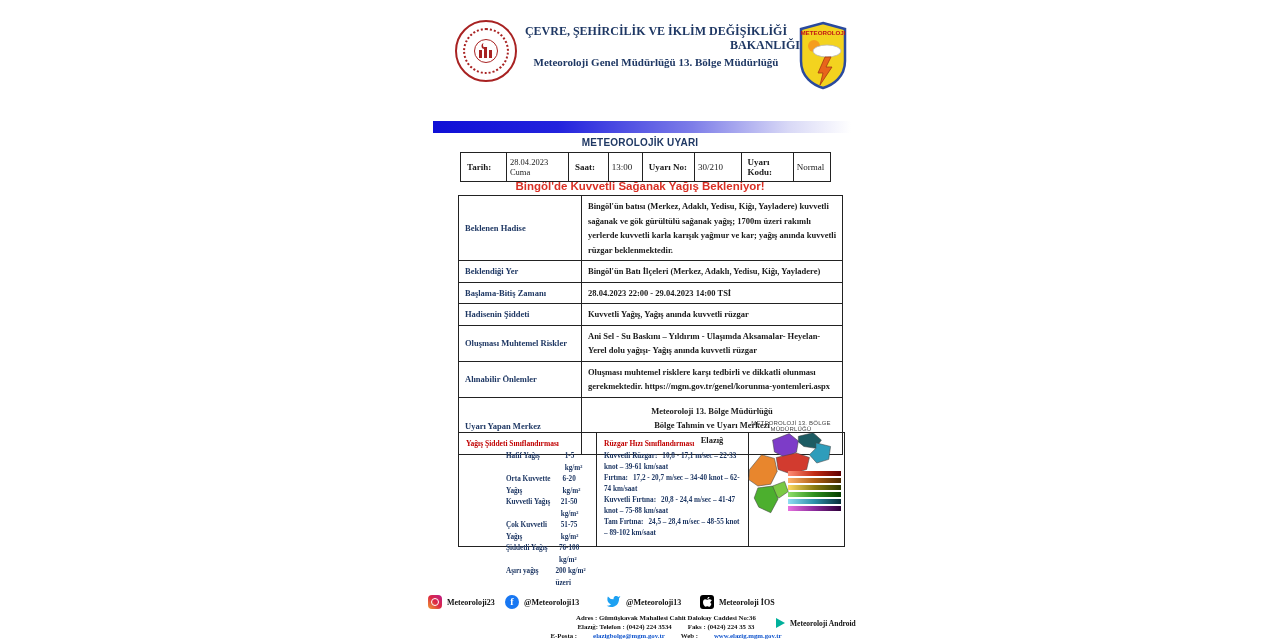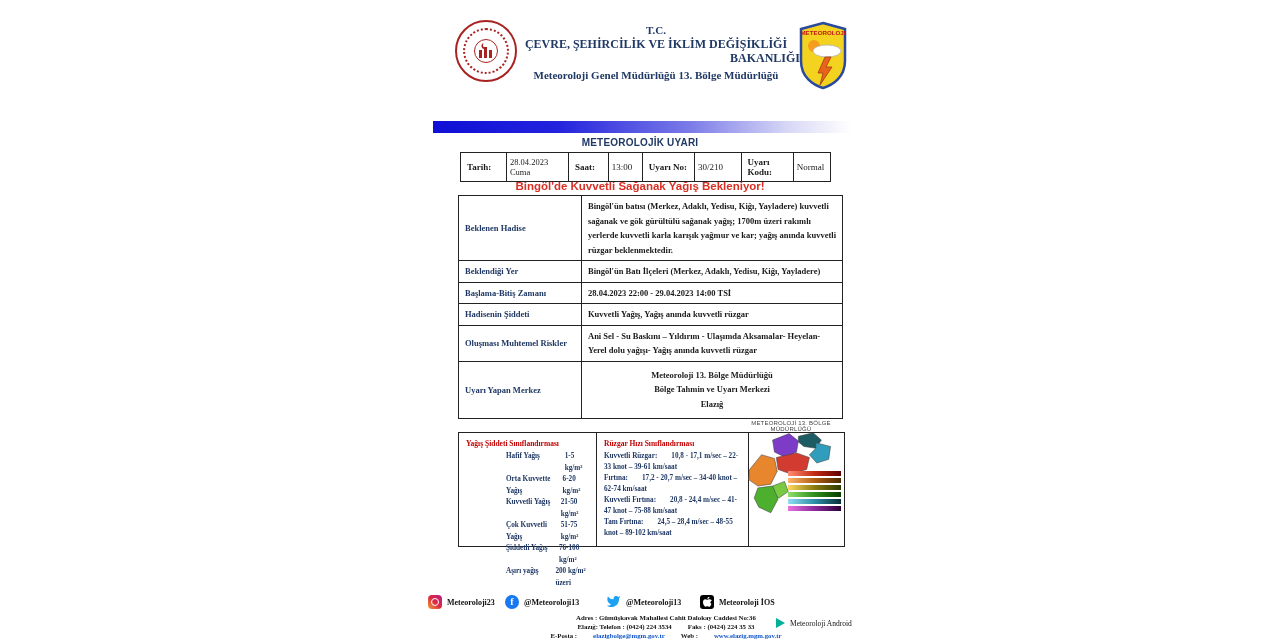--- a/index.html
+++ b/index.html
@@ -58,21 +58,21 @@
      font-size:6px;color:#444;letter-spacing:.2px;}
   .legend-box{left:458px;top:432px;width:385px;height:113px;border:1px solid #222;display:flex;}
   .legend-cell{padding:6px 7px;box-sizing:border-box;}
   .cell-precip{width:138px;border-right:1px solid #222;}
   .cell-wind{width:152px;border-right:1px solid #222;}
   .cell-map{flex:1;}
   .legend-h{color:#c00000;font-weight:bold;font-size:7.5px;margin-bottom:3px;}
   .precip-row{display:flex;font-size:7.2px;font-weight:bold;color:#1f3864;line-height:11.5px;}
   .precip-row .n{width:57%;margin-left:40px;}
   .wind-row{font-size:7.2px;font-weight:bold;color:#1f3864;line-height:10.5px;margin-bottom:1px;}
-  .wind-row .n{margin-right:14px;}
+  .wind-row .n{margin-right:5px;}
 
   .map-wrap{left:745px;top:427px;width:92px;height:96px;}
   .grad-bars{left:788px;top:471px;width:53px;}
   .grad-bars div{height:5px;margin-bottom:2px;}
   .gb1{background:linear-gradient(90deg,#ff8d75,#c22a12,#5f0000);}
   .gb2{background:linear-gradient(90deg,#ffb36b,#b05e14,#4a2a00);}
   .gb3{background:linear-gradient(90deg,#ffd95e,#8a7a10,#2c3a00);}
   .gb4{background:linear-gradient(90deg,#8fe06a,#2e8f1e,#063d00);}
   .gb5{background:linear-gradient(90deg,#8fdcf2,#2d8fa8,#062e38);}
   .gb6{background:linear-gradient(90deg,#e873e0,#8c2a9c,#2c0038);}
@@ -85,42 +85,41 @@
      display:flex;align-items:center;justify-content:center;}
   .icon-insta span{width:6px;height:6px;border:1.4px solid #fff;border-radius:50%;display:block;}
   .icon-fb{width:14px;height:14px;border-radius:50%;background:#1877f2;color:#fff;
      font-family:"Liberation Serif",serif;font-weight:bold;font-size:10px;line-height:14px;text-align:center;}
   .icon-apple{width:14px;height:14px;border-radius:3px;background:#000;display:flex;align-items:center;justify-content:center;}
 
   .address{left:535px;top:613px;width:262px;text-align:center;font-size:6.8px;font-weight:bold;line-height:9px;color:#111;}
   .address .row{display:flex;justify-content:center;gap:16px;}
   .address .lnk{color:#1155cc;}
 
-  .android{left:776px;top:618px;display:flex;align-items:center;gap:5px;font-weight:normal;font-size:7.5px;color:#111;}
+  .android{left:776px;top:618px;display:flex;align-items:center;gap:5px;font-weight:bold;font-size:7.5px;color:#111;}
   .icon-android{width:0;height:0;border-top:5px solid transparent;border-bottom:5px solid transparent;
      border-left:9px solid #00b09b;}
 </style>
 </head>
 <body>
 
 <div>
 
   <div class="abs seal">
     <div class="seal-inner">
       <div class="seal-core">
           <i></i>
           <i></i>
           <i></i>
           <b></b>
         </div>
     </div>
   </div>
 
   <div class="abs titles">
-    <div class="t1">T.C.</div>
     <div class="t2">ÇEVRE, ŞEHİRCİLİK VE İKLİM DEĞİŞİKLİĞİ</div>
     <div class="t3">BAKANLIĞI</div>
     <div class="t4">Meteoroloji Genel Müdürlüğü 13. Bölge Müdürlüğü</div>
   </div>
 
   <div class="abs shield">
     <svg width="48" height="70" viewBox="0 0 48 70">
       <path d="M24 2 L46 8 V40 C46 56 34 64 24 67 C14 64 2 56 2 40 V8 Z" fill="#f3d31f" stroke="#2a4a9e" stroke-width="2.5"></path>
       <text x="24" y="14" text-anchor="middle" font-size="6.2" font-weight="bold" fill="#c21717" font-family="Liberation Sans, sans-serif">METEOROLOJI</text>
       <circle cx="15" cy="25" r="6" fill="#f59d1e"></circle>
@@ -167,20 +166,27 @@
       <td class="val">28.04.2023 22:00 - 29.04.2023 14:00 TSİ</td>
     </tr>
     <tr style="height:18px">
       <td class="lbl">Hadisenin Şiddeti</td>
       <td class="val">Kuvvetli Yağış, Yağış anında kuvvetli rüzgar</td>
     </tr>
     <tr style="height:24px">
       <td class="lbl">Oluşması Muhtemel Riskler</td>
       <td class="val">Ani Sel - Su Baskını – Yıldırım - Ulaşımda Aksamalar- Heyelan- Yerel dolu yağışı- Yağış anında kuvvetli rüzgar</td>
     </tr>
+    <tr style="height:29px">
+      <td class="lbl">Alınabilir Önlemler</td>
+      <td class="val">
+        <span>Oluşması muhtemel risklere karşı tedbirli ve dikkatli olunması gerekmektedir.</span>
+        <span class="linkish">https://mgm.gov.tr/genel/korunma-yontemleri.aspx</span>
+      </td>
+    </tr>
     <tr style="height:57px">
       <td class="lbl">Uyarı Yapan Merkez</td>
       <td class="val center-val">
         <div>Meteoroloji 13. Bölge Müdürlüğü</div>
         <div>Bölge Tahmin ve Uyarı Merkezi</div>
         <div>Elazığ</div>
       </td>
     </tr>
   </tbody>
     </table>

